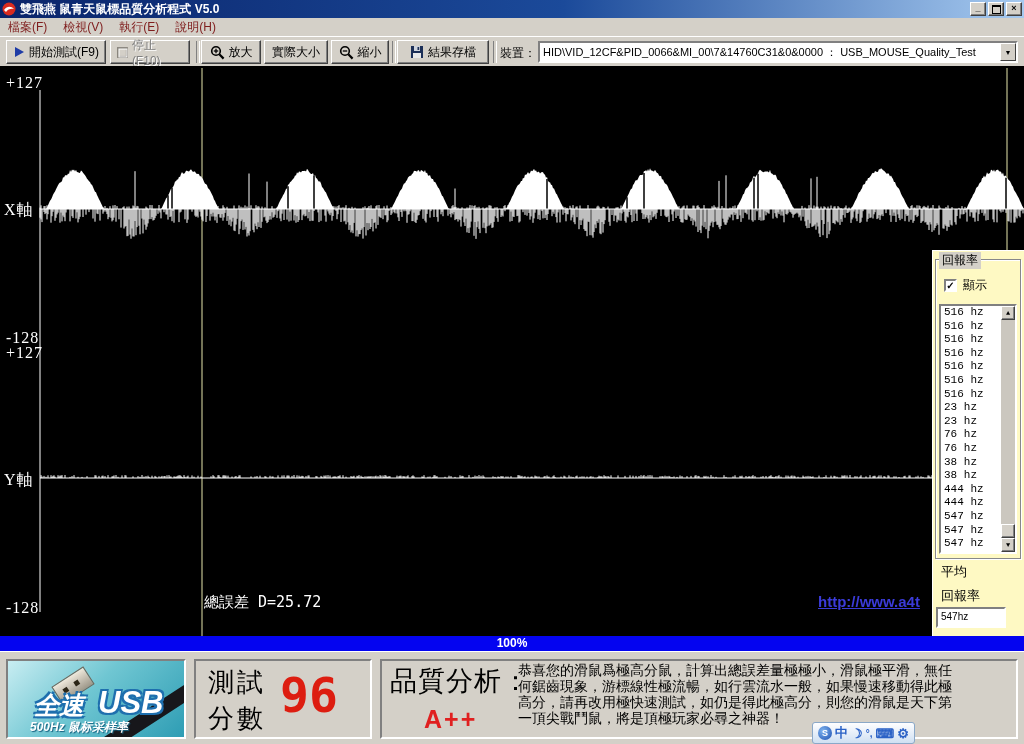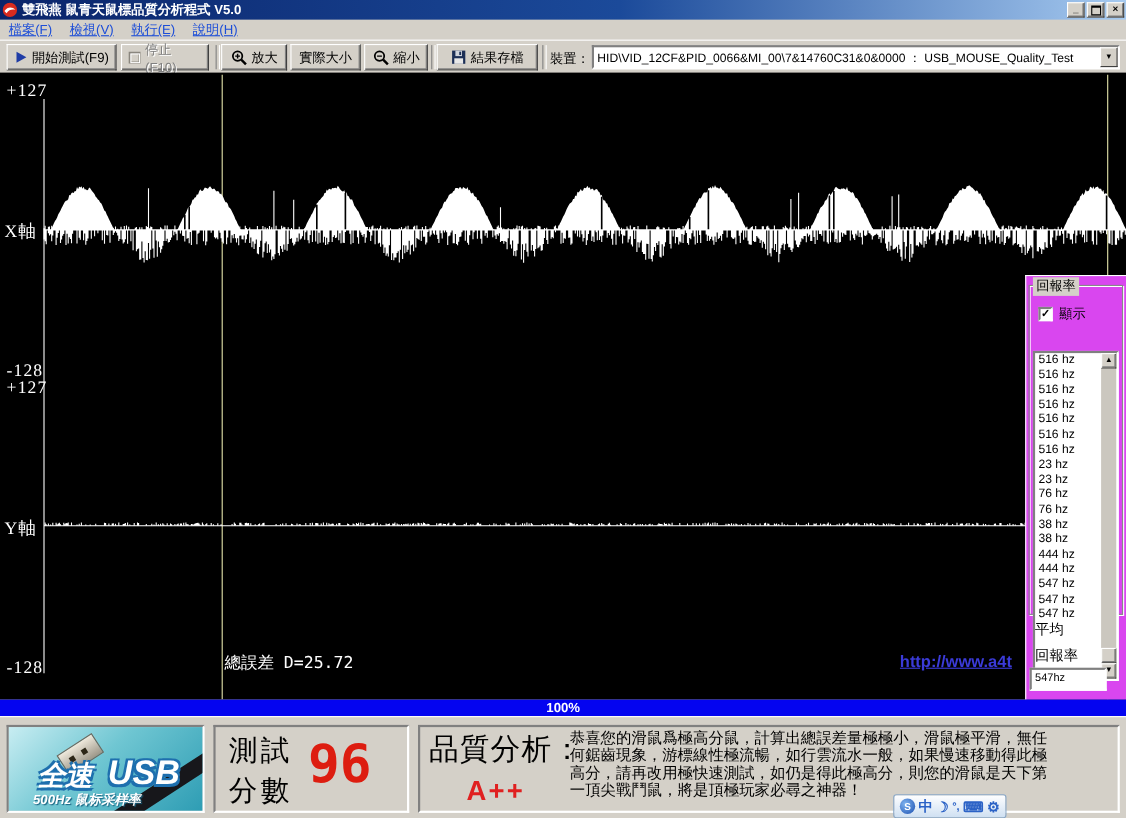--- a/index.html
+++ b/index.html
@@ -13,21 +13,21 @@
   .title-text{color:#fff;font-size:12px;font-weight:bold;margin-left:4px;white-space:nowrap;}
   .app-icon{width:14px;height:14px;margin-left:2px;flex:0 0 auto;}
   .win-btns{position:absolute;right:2px;top:2px;display:flex;gap:2px;}
   .win-btn{width:16px;height:14px;background:#d4d0c8;border:1px solid;
     border-color:#fff #404040 #404040 #fff;box-shadow:inset -1px -1px 0 #808080;
     font-size:9px;line-height:11px;text-align:center;font-weight:bold;color:#000;box-sizing:border-box;}
   .max-glyph{display:inline-block;width:7px;height:6px;border:1px solid #000;border-top-width:2px;margin-top:2px;}
 
   
   .menubar{position:absolute;left:0;top:18px;width:1024px;height:18px;background:#d4d0c8;
-    display:flex;font-size:12px;color:#1d4ed8;text-decoration:underline;}
+    display:flex;font-size:12px;color:#7f1d1d;}
   .menu-item{padding:1px 8px;}
 
   
   .toolbar{position:absolute;left:0;top:36px;width:1024px;height:30px;background:#d4d0c8;
     border-top:1px solid #fff;box-sizing:border-box;}
   .tbtn{position:absolute;top:3px;height:24px;background:#d4d0c8;border:1px solid;
     border-color:#fff #404040 #404040 #fff;box-shadow:inset -1px -1px 0 #808080;
     display:flex;align-items:center;justify-content:center;gap:4px;font-size:12px;
     color:#000;box-sizing:border-box;padding:0 5px;}
   .tbtn.disabled{color:#808080;text-shadow:1px 1px 0 #fff;}
@@ -44,30 +44,30 @@
   .plot{position:absolute;left:0;top:66px;width:1024px;height:570px;background:#000;}
   .plot svg{position:absolute;left:0;top:0;}
   .plot-label{position:absolute;color:#fff;font-family:Liberation Serif, serif;
     font-size:16px;letter-spacing:1px;white-space:nowrap;}
   .err-text{position:absolute;left:204px;top:527px;color:#fff;
     font-family:"DejaVu Sans Mono",monospace;font-size:15px;}
   .plot-link{position:absolute;left:818px;top:527px;width:114px;overflow:hidden;
     color:#3b3bd9;font-size:15px;font-weight:bold;text-decoration:underline;white-space:nowrap;}
 
   
-  .rate-panel{position:absolute;left:932px;top:250px;width:92px;height:386px;background:#d946ef;
+  .rate-panel{position:absolute;left:932px;top:250px;width:92px;height:386px;background:#fef9c3;
     border-left:1px solid #fff;border-top:1px solid #fff;box-sizing:border-box;font-size:12px;color:#000;}
   .groupbox{position:absolute;left:2px;top:8px;width:84px;height:298px;
     border:1px solid #87888a;box-shadow:inset 1px 1px 0 #fff,1px 1px 0 #fff;}
   .groupbox-legend{position:absolute;top:-8px;left:3px;background:#d4d0c8;padding:0 3px;font-size:12px;}
   .checkbox-row{position:absolute;left:8px;top:17px;display:flex;align-items:center;gap:6px;}
   .checkbox{width:13px;height:13px;background:#fff;border:2px solid;border-color:#808080 #fff #fff #808080;
     box-sizing:border-box;font-size:10px;line-height:9px;text-align:center;font-weight:bold;}
-  .rate-list{position:absolute;left:3px;top:59px;width:78px;height:300px;background:#fff;
-    border:2px solid;border-color:#808080 #fff #fff #808080;box-sizing:border-box;overflow:hidden;}
+  .rate-list{position:absolute;left:3px;top:44px;width:78px;height:250px;background:#fff;
+    border:2px solid;border-color:#808080 #fff #fff #808080;box-sizing:border-box;overflow:hidden;font-family:Liberation Mono, monospace;}
   .rate-rows{position:absolute;left:0;top:0;right:14px;bottom:0;}
   .rate-row{height:13.6px;line-height:13.6px;padding-left:3px;font-size:11px;white-space:nowrap;}
   .scrollbar{position:absolute;right:0;top:0;width:14px;height:100%;background:#cbc7bf;}
   .sb-btn{position:absolute;left:0;width:14px;height:14px;background:#d4d0c8;border:1px solid;
     border-color:#fff #404040 #404040 #fff;box-shadow:inset -1px -1px 0 #808080;
     font-size:7px;line-height:12px;text-align:center;box-sizing:border-box;}
   .sb-thumb{position:absolute;left:0;width:14px;height:14px;background:#d4d0c8;border:1px solid;
     border-color:#fff #404040 #404040 #fff;box-shadow:inset -1px -1px 0 #808080;box-sizing:border-box;}
   .avg-l1{position:absolute;left:8px;top:312px;font-size:13px;}
   .avg-l2{position:absolute;left:8px;top:336px;font-size:13px;}

